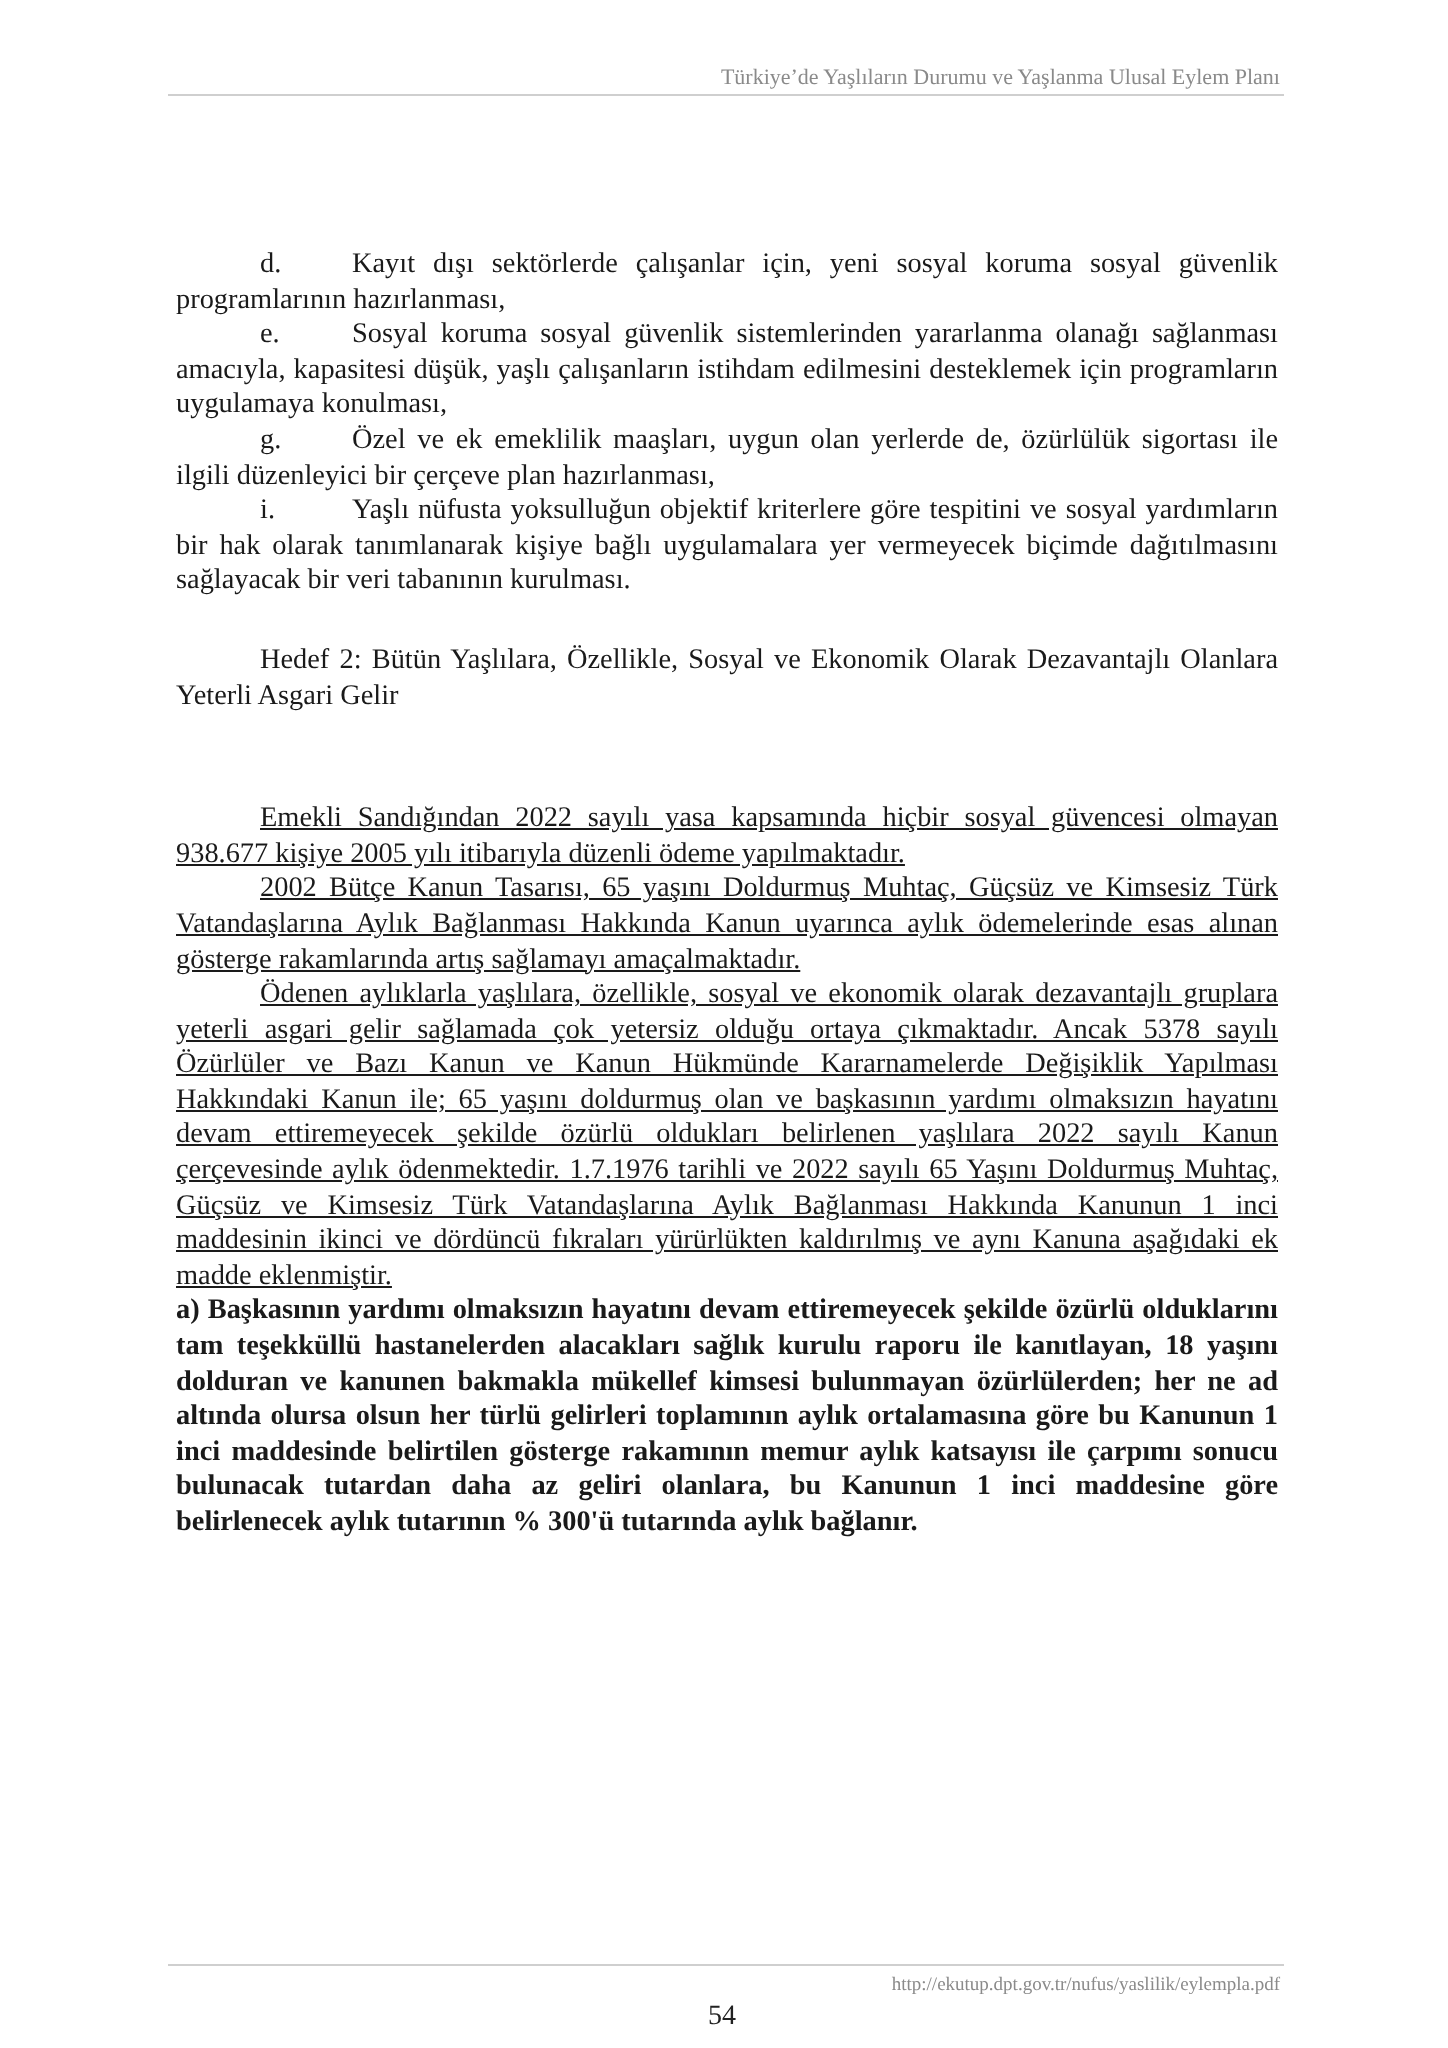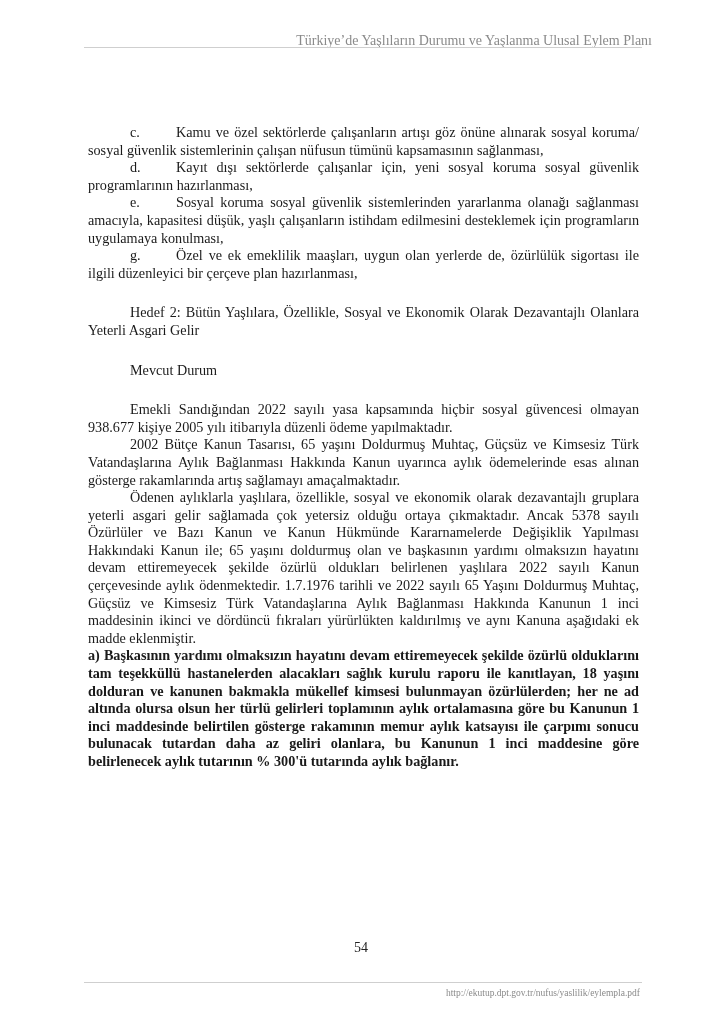--- a/index.html
+++ b/index.html
@@ -1,49 +1,48 @@
 <!DOCTYPE html>
 <html><head>
 <meta charset="utf-8">
 <style>
   html, body { margin:0; padding:0; background:#ffffff; }
   body { width:724px; height:1024px; position:relative; overflow:hidden;
          font-family:"Liberation Serif", serif; color:#1a1a1a; }
-  .header-title { position:absolute; right:72px; top:33px; font-size:14px; color:#8a8a8a; }
+  .header-title { position:absolute; right:84px; top:33px; font-size:11px; color:#8a8a8a; }
   .header-rule { position:absolute; left:84px; width:558px; top:47px; height:0; border-top:1px solid #cfcfcf; }
   .body-text { position:absolute; left:88px; width:551px; top:124px; font-size:14.2px; line-height:17.6px; text-align:justify; }
   .body-text p { margin:0; }
   .item { text-indent:42px; }
   .item .mk { display:inline-block; width:46px; text-indent:0; }
-  .para { text-indent:42px; }
+  .para { text-indent:42px;text-decoration:underline; }
   .plain { text-indent:0;font-weight:bold; }
   .heading { font-weight:normal; text-indent:42px; }
   .gap-lg { height:22px; }
   .footer-rule { position:absolute; left:84px; width:558px; top:982px; height:0; border-top:1px solid #cfcfcf; }
-  .page-number { position:absolute; left:354px; top:940px; font-size:14px; color:#222; }
+  .page-number { position:absolute; left:354px; top:1001px; font-size:14px; color:#222; }
   .footer-url { position:absolute; right:84px; top:988px; font-size:9.5px; color:#8a8a8a; }
 </style>
 </head>
 <body>
 
 <div>
   <div class="header-title">Türkiye’de Yaşlıların Durumu ve Yaşlanma Ulusal Eylem Planı</div>
   <div class="header-rule"></div>
 </div>
 
 <div class="body-text">
-  <p class="item"><span class="mk">c.</span><span>Kamu ve özel sektörlerde çalışanların artışı göz önüne alınarak sosyal koruma/ sosyal güvenlik sistemlerinin çalışan nüfusun tümünü kapsamasının sağlanması,</span></p>
   <p class="item"><span class="mk">d.</span><span>Kayıt dışı sektörlerde çalışanlar için, yeni sosyal koruma sosyal güvenlik programlarının hazırlanması,</span></p>
   <p class="item"><span class="mk">e.</span><span>Sosyal koruma  sosyal güvenlik sistemlerinden yararlanma olanağı sağlanması amacıyla, kapasitesi düşük, yaşlı çalışanların istihdam edilmesini desteklemek için programların uygulamaya konulması,</span></p>
   <p class="item"><span class="mk">g.</span><span>Özel ve ek emeklilik maaşları, uygun olan yerlerde de, özürlülük sigortası ile ilgili düzenleyici bir çerçeve plan hazırlanması,</span></p>
+  <p class="item"><span class="mk">i.</span><span>Yaşlı nüfusta yoksulluğun objektif kriterlere göre tespitini ve sosyal yardımların bir hak olarak tanımlanarak kişiye bağlı uygulamalara yer vermeyecek biçimde dağıtılmasını sağlayacak bir veri tabanının kurulması.</span></p>
 
   <div class="gap-lg"></div>
   <p class="heading">Hedef 2: Bütün Yaşlılara, Özellikle, Sosyal ve Ekonomik Olarak Dezavantajlı Olanlara Yeterli Asgari Gelir</p>
   <div class="gap-lg"></div>
-  <p class="heading">Mevcut Durum</p>
   <div class="gap-lg"></div>
 
   <p class="para">Emekli Sandığından 2022 sayılı yasa kapsamında hiçbir sosyal güvencesi olmayan 938.677 kişiye 2005 yılı itibarıyla düzenli ödeme yapılmaktadır.</p>
   <p class="para">2002 Bütçe Kanun Tasarısı, 65 yaşını Doldurmuş Muhtaç, Güçsüz ve Kimsesiz Türk Vatandaşlarına Aylık Bağlanması Hakkında Kanun uyarınca aylık ödemelerinde esas alınan gösterge rakamlarında artış sağlamayı amaçalmaktadır.</p>
   <p class="para">Ödenen aylıklarla yaşlılara, özellikle, sosyal ve ekonomik olarak dezavantajlı gruplara yeterli asgari gelir sağlamada çok yetersiz olduğu ortaya çıkmaktadır. Ancak 5378 sayılı Özürlüler ve Bazı Kanun ve Kanun Hükmünde Kararnamelerde Değişiklik Yapılması Hakkındaki Kanun ile; 65 yaşını doldurmuş olan ve başkasının yardımı olmaksızın hayatını devam ettiremeyecek şekilde özürlü oldukları belirlenen yaşlılara 2022 sayılı Kanun çerçevesinde aylık ödenmektedir. 1.7.1976 tarihli ve 2022 sayılı 65 Yaşını Doldurmuş Muhtaç, Güçsüz ve Kimsesiz Türk Vatandaşlarına Aylık Bağlanması Hakkında Kanunun 1 inci maddesinin ikinci ve dördüncü fıkraları yürürlükten kaldırılmış ve aynı Kanuna aşağıdaki ek madde eklenmiştir.</p>
   <p class="plain">a) Başkasının yardımı olmaksızın hayatını devam ettiremeyecek şekilde özürlü olduklarını tam teşekküllü hastanelerden alacakları sağlık kurulu raporu ile kanıtlayan, 18 yaşını dolduran ve kanunen bakmakla mükellef kimsesi  bulunmayan özürlülerden; her ne ad altında olursa olsun her türlü gelirleri toplamının aylık ortalamasına göre bu Kanunun 1 inci maddesinde belirtilen gösterge rakamının memur aylık katsayısı ile çarpımı sonucu bulunacak tutardan daha az geliri olanlara, bu Kanunun 1 inci maddesine göre belirlenecek  aylık tutarının % 300'ü tutarında aylık bağlanır.</p>
 </div>
 
 <div>
   <div class="footer-rule"></div>

